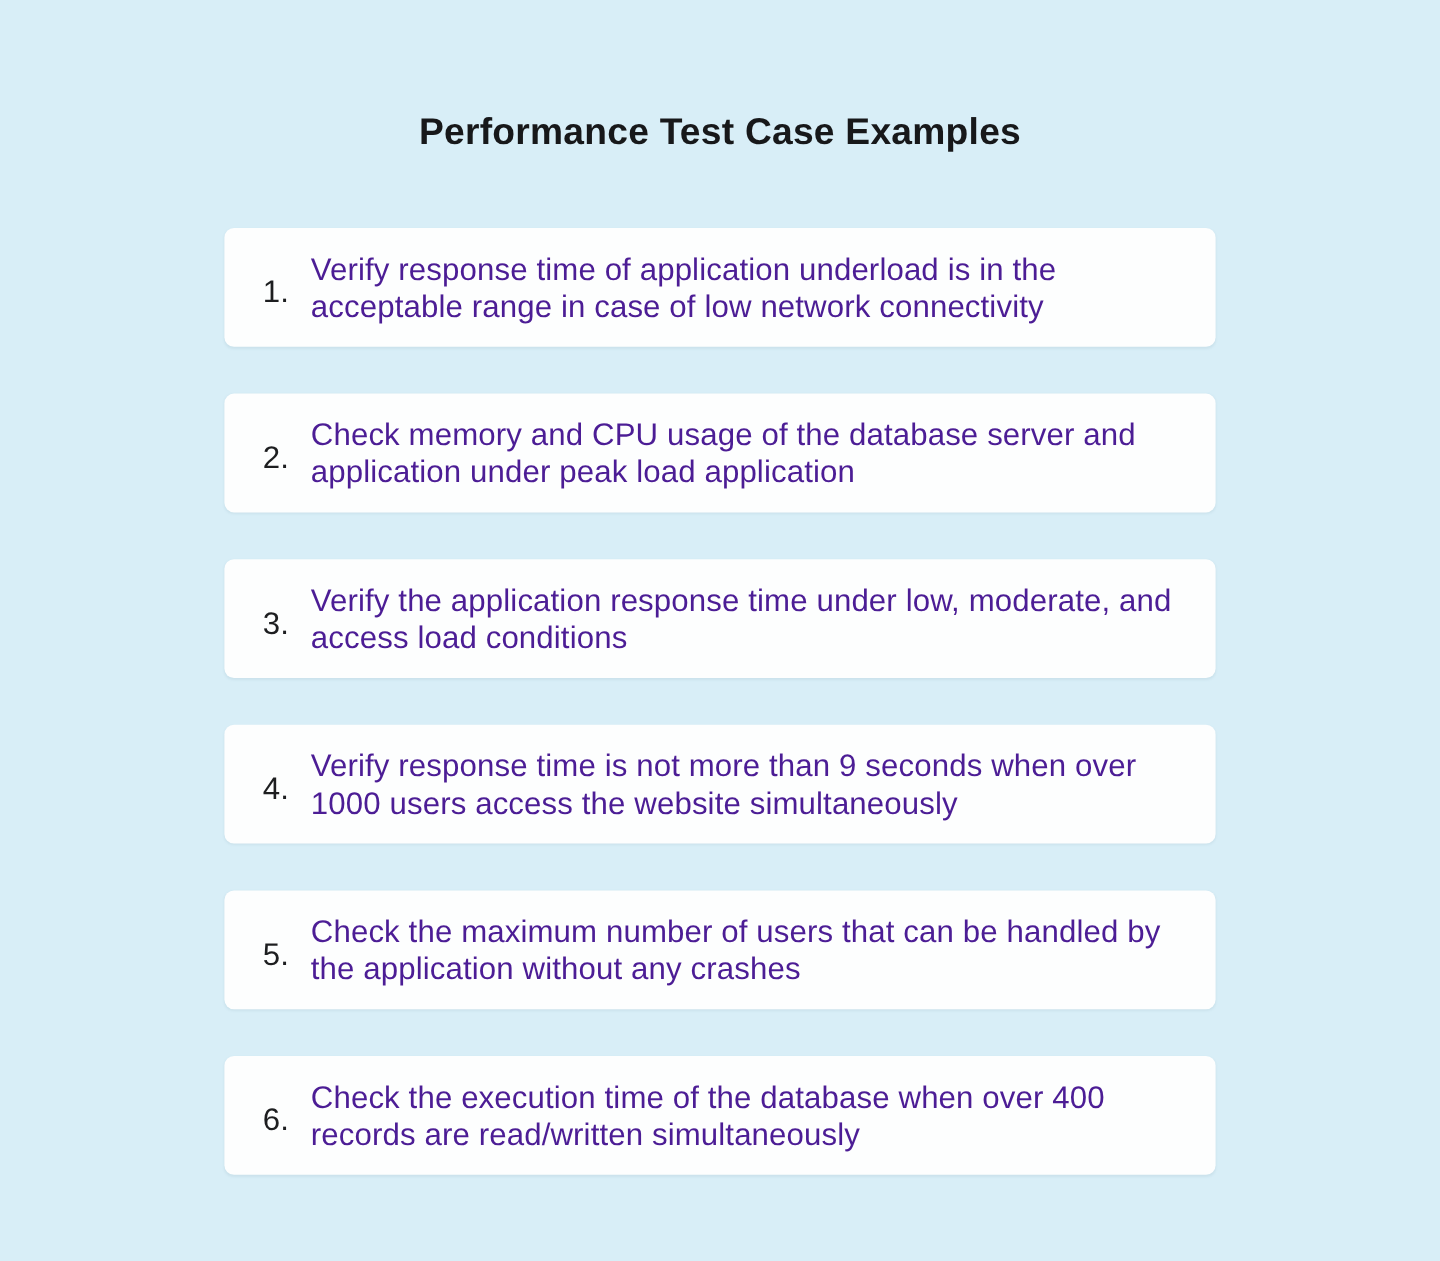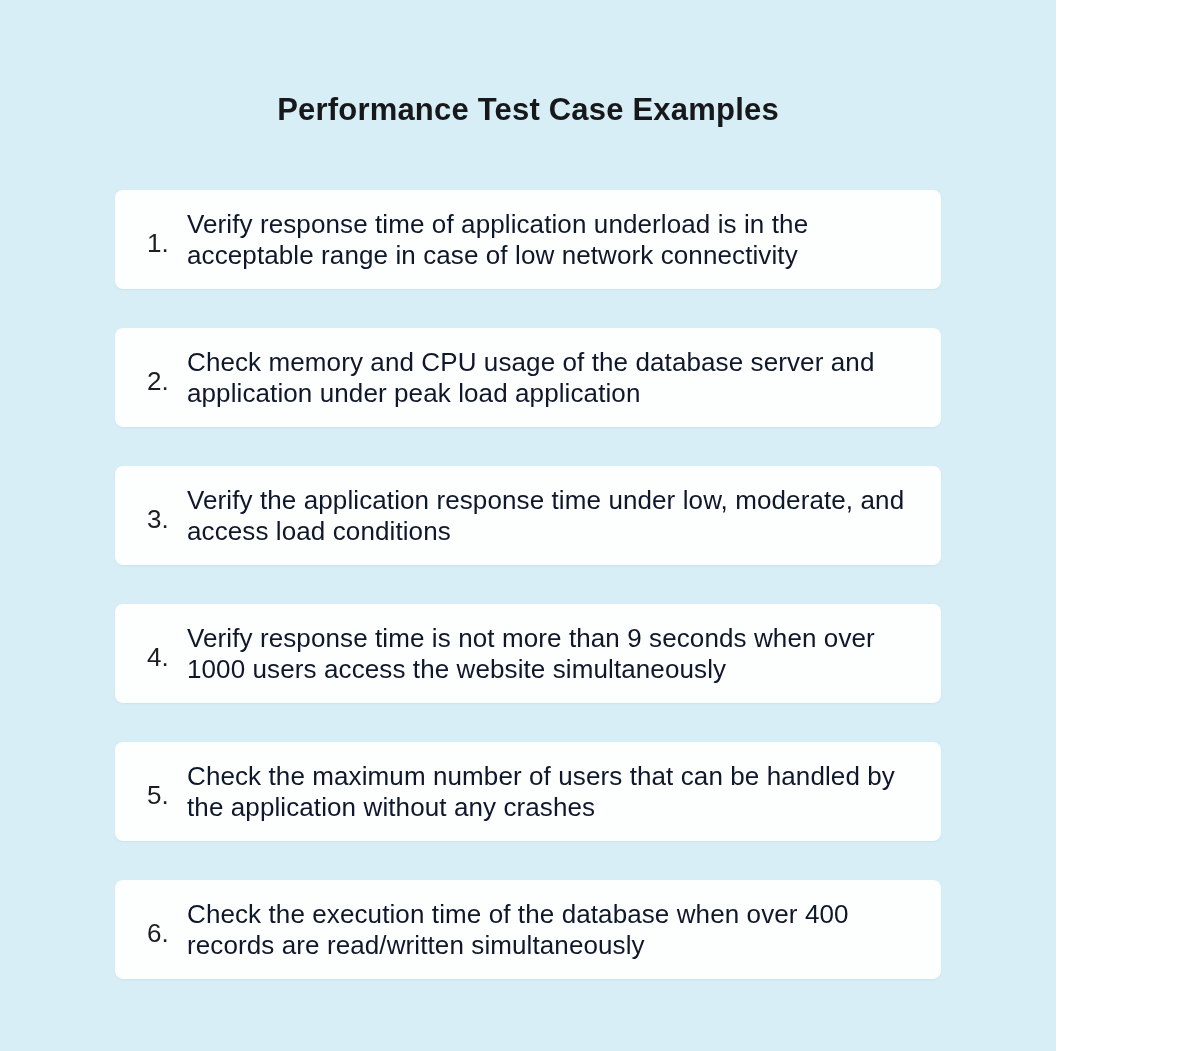--- a/index.html
+++ b/index.html
@@ -4,21 +4,21 @@
 <style>
   * { margin: 0; padding: 0; box-sizing: border-box; }
 
   html, body {
     width: 1200px;
     height: 1051px;
     font-family: "Liberation Sans", sans-serif;
   }
 
   .canvas {
-    width: 1056px;
+    width: 1200px;
     height: 1051px;
     background: #d8eef7;
     overflow: hidden;
   }
 
   .page-title {
     margin-top: 92px;
     text-align: center;
     font-size: 31px;
     font-weight: 700;
@@ -51,21 +51,21 @@
     font-size: 26px;
     color: #1d1e20;
     line-height: 1;
     padding-top: 6px;
   }
 
   .card-text {
     flex: 1;
     font-size: 26px;
     line-height: 31px;
-    color: #0f172a;
+    color: #4c1d95;
     letter-spacing: 0.1px;
   }
 </style>
 </head>
 <body>
 
 <div class="canvas">
 
   <h1 class="page-title">Performance Test Case Examples</h1>
 

